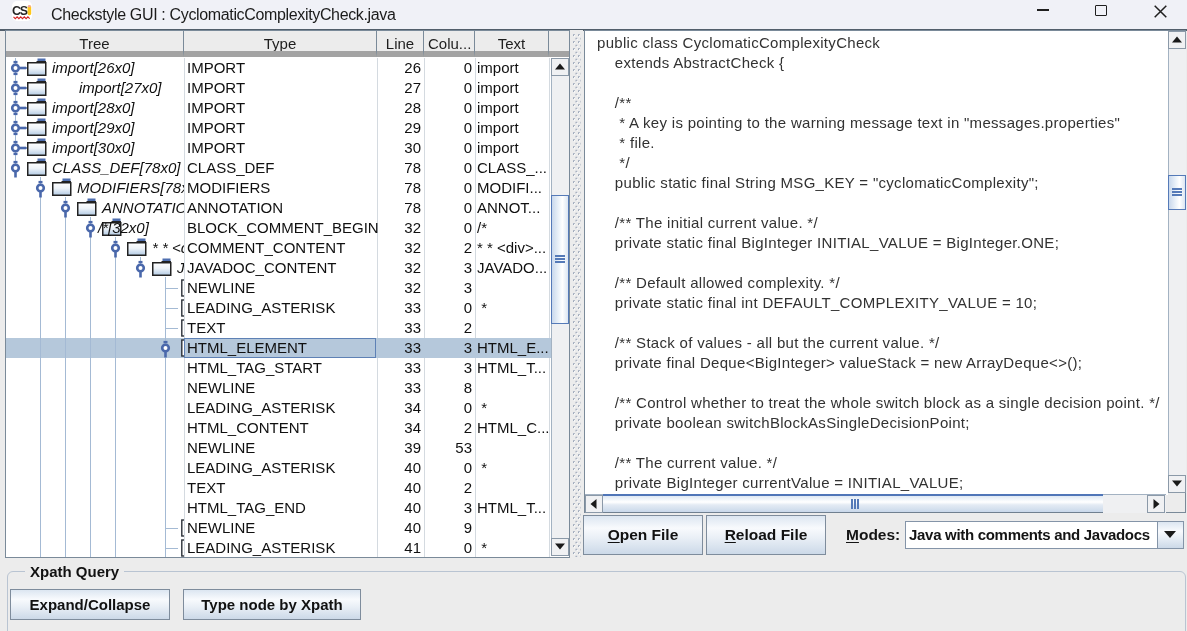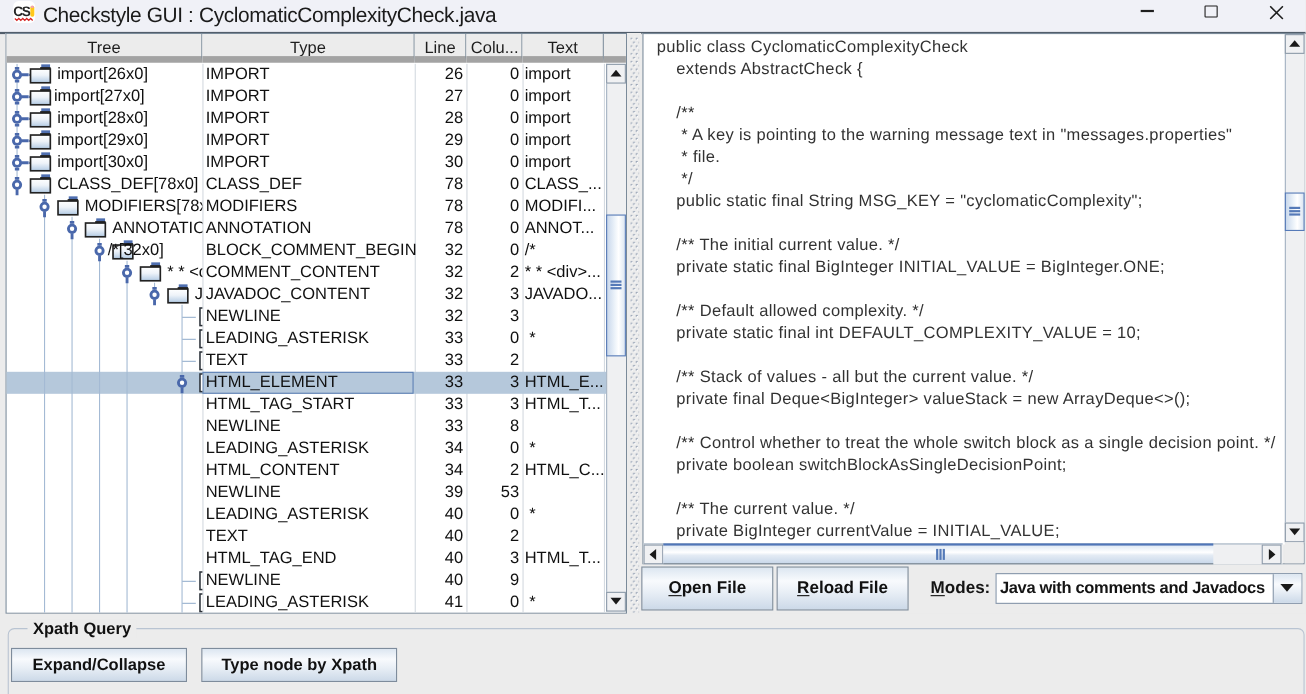--- a/index.html
+++ b/index.html
@@ -3,31 +3,31 @@
 <meta charset="utf-8">
 <style>
   * { margin:0; padding:0; box-sizing:border-box; }
   html,body { width:1187px; height:631px; overflow:hidden; }
   body { font-family:"Liberation Sans", sans-serif; font-size:15px; color:#141414; background:#ececec; position:relative; }
   .abs { position:absolute; }
 
   
   #titlebar { left:0; top:0; width:1187px; height:31px; background:#f0f1f7; border-bottom:2px solid #525e6b; }
   #title-ico { left:12px; top:1px; width:20px; height:20px; background:#fff; border-radius:5px; }
-  #title-txt { left:39px; top:0; height:29px; line-height:29px; font-size:19px; letter-spacing:-0.35px; color:#1b1b1b; }
+  #title-txt { left:51px; top:0; height:29px; line-height:29px; font-size:16px; letter-spacing:-0.35px; color:#1b1b1b; }
   .win-min { left:1037px; top:9px; width:12px; height:2px; background:#1f1f1f; }
   .win-max { left:1095px; top:5px; width:12px; height:11px; border:1.6px solid #1f1f1f; border-radius:1px; }
 
   
   #leftpane { left:5px; top:30px; width:565px; height:528px; border:1px solid #7a8a99; background:#fff; }
   .hcell { top:31px; height:26px; background:#ececec; border-right:1px solid #7a8a99; border-bottom:6px solid #a3a3a3; text-align:center; line-height:25px; font-size:15px; color:#1e1e1e; overflow:hidden; white-space:nowrap; }
   .gridv { top:58px; height:499px; width:1px; background:#d4dae0; }
   #selrow { left:6px; top:338px; width:545px; height:20px; background:#b5c8db; }
   #focuscell { left:184px; top:338px; width:192px; height:20px; border:1px solid #5e81b5; }
-  .trow { height:20px; line-height:20px; white-space:nowrap; overflow:hidden; font-size:15px; color:#101010; }
+  .trow { height:20px; line-height:20px; white-space:nowrap; overflow:hidden; font-size:15px; color:#101010;font-style:italic; }
   .colblock div { height:20px; line-height:20px; font-size:15px; color:#101010; white-space:pre; }
 
   
   .sb-track-v { background:#eff0f2; border-left:1px solid #a3b2c2; }
   .sb-track-h { background:#eff0f2; border-top:1px solid #a3b2c2; }
   .sb-btn { background:#f0f1f3; border:1px solid #8b99a8; }
   .sb-btn svg { display:block; }
   .thumb-v { border:1px solid #557ab8; background:linear-gradient(90deg,#c9d8ec 0%,#eef4fa 45%,#ffffff 65%,#dce6f2 100%); }
   .thumb-h { border-top:2px solid #5076b8; border-bottom:1px solid #708090; background:linear-gradient(180deg,#dfe9f4 0%,#ffffff 38%,#e4ebf4 55%,#c9d8ea 100%); }
   .bump { background:#557ab8; }
@@ -189,21 +189,21 @@
   <rect x="175.8" y="222" width="10" height="16" fill="#fff" stroke="#2a3038" stroke-width="1.4"></rect>
   <rect x="175.8" y="242" width="10" height="16" fill="#fff" stroke="#2a3038" stroke-width="1.4"></rect>
   <rect x="175.8" y="262" width="10" height="16" fill="#fff" stroke="#2a3038" stroke-width="1.4"></rect>
   <rect x="175.8" y="282" width="10" height="16" fill="#fff" stroke="#2a3038" stroke-width="1.4"></rect>
   <rect x="175.8" y="462" width="10" height="16" fill="#fff" stroke="#2a3038" stroke-width="1.4"></rect>
   <rect x="175.8" y="482" width="10" height="16" fill="#fff" stroke="#2a3038" stroke-width="1.4"></rect>
 </svg>
 
 <div class="abs" style="left:6px;top:58px;width:178px;overflow:hidden;">
   <div class="trow" style="padding-left:46px;">import[26x0]</div>
-  <div class="trow" style="padding-left:43px;">import[27x0]</div>
+  <div class="trow" style="padding-left:73px;">import[27x0]</div>
   <div class="trow" style="padding-left:46px;">import[28x0]</div>
   <div class="trow" style="padding-left:46px;">import[29x0]</div>
   <div class="trow" style="padding-left:46px;">import[30x0]</div>
   <div class="trow" style="padding-left:46px;">CLASS_DEF[78x0]</div>
   <div class="trow" style="padding-left:71px;">MODIFIERS[78x0]</div>
   <div class="trow" style="padding-left:96px;">ANNOTATION[78x0]</div>
   <div class="trow" style="padding-left:92px;">/*[32x0]</div>
   <div class="trow" style="padding-left:146px;">* * &lt;div&gt;</div>
   <div class="trow" style="padding-left:171px;">JAVADOC</div>
   <div class="trow"></div>

